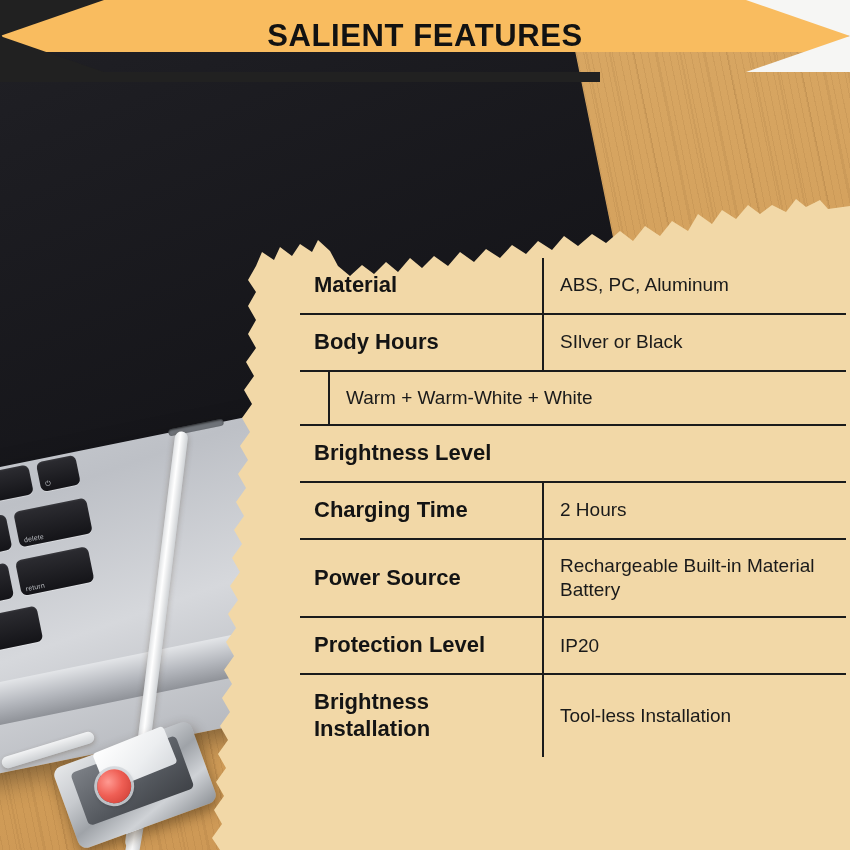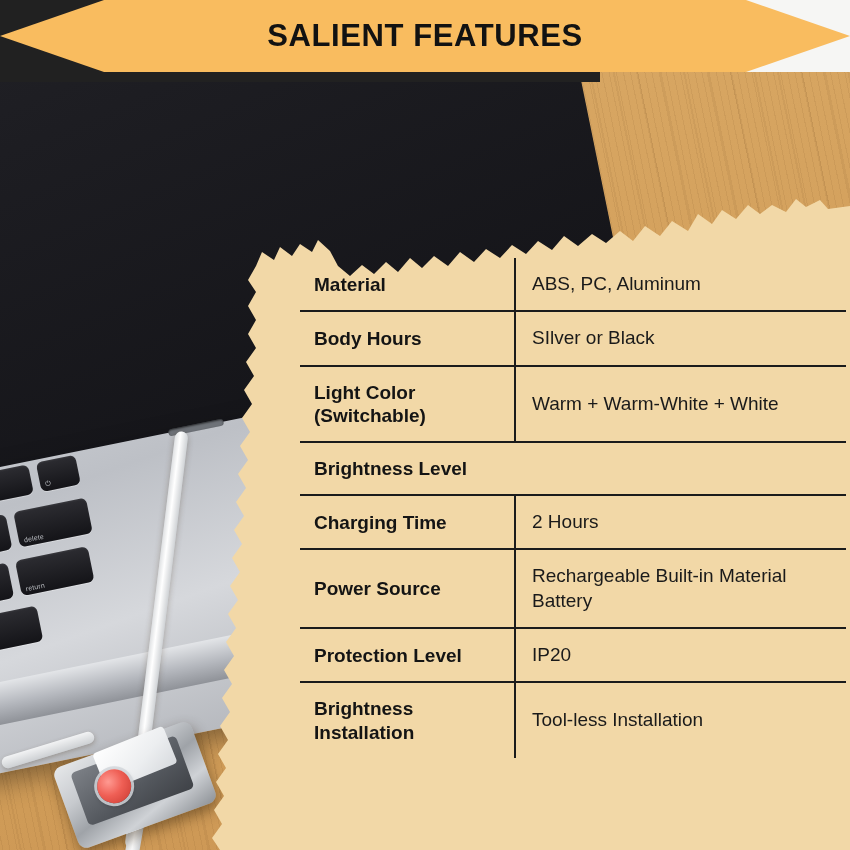--- a/index.html
+++ b/index.html
@@ -128,21 +128,21 @@
 
   
   .panel {
     position:absolute; left:0; top:0; width:850px; height:850px;
     pointer-events:none;
   }
   .panel svg { display:block; }
 
   
   .banner {
-    position:absolute; left:0; top:0; width:850px; height:72px;
+    position:absolute; left:0; top:0; width:850px; height:52px;
     background:var(--accent,#f9bc5f);
     z-index:6;
     border-radius:29px;
   }
   .banner-tri-left {
     position:absolute; left:0; top:0; width:0; height:0;
     border-top:36px solid #212121;
     border-bottom:36px solid #212121;
     border-right:104px solid transparent;
   }
@@ -172,30 +172,31 @@
   }
   .row {
     display:flex; align-items:stretch;
     border-bottom:2.5px solid #1b1b1b;
   }
   .row:last-child { border-bottom:none; }
   .cell-key {
     width:214px; flex:0 0 214px;
     padding:14px 4px 14px 14px;
     display:flex; align-items:center;
-    font-weight:bold; font-size:19px; color:#141414;
+    font-weight:bold; font-size:22px; color:#141414;
     line-height:1.22;
   }
   .cell-val {
     flex:1;
     padding:14px 8px 14px 16px;
     display:flex; align-items:center;
     border-left:2.5px solid #1b1b1b;
     font-size:19px; color:#1a1a1a; font-weight:normal;
     line-height:1.28;
+    margin-left:28px;
   }
 </style>
 </head>
 <body>
 
 <div id="stage">
 
   <div class="photo">
     <div class="wall"></div>
     <div class="desk"></div>
@@ -269,22 +270,20 @@
   <div class="table" id="spec-table">
       <div class="row">
         <div class="cell-key" style="white-space: pre-line;">Material</div>
         <div class="cell-val">ABS, PC, Aluminum</div>
       </div>
       <div class="row">
         <div class="cell-key" style="white-space: pre-line;">Body Hours</div>
         <div class="cell-val">SIlver or Black</div>
       </div>
       <div class="row">
-        <div class="cell-key" style="white-space: pre-line;">Light Color
-(Switchable)</div>
         <div class="cell-val">Warm + Warm-White + White</div>
       </div>
       <div class="row">
         <div class="cell-key" style="white-space: pre-line; text-align: center;">Brightness Level</div>
       </div>
       <div class="row">
         <div class="cell-key" style="white-space: pre-line;">Charging Time</div>
         <div class="cell-val">2 Hours</div>
       </div>
       <div class="row">

